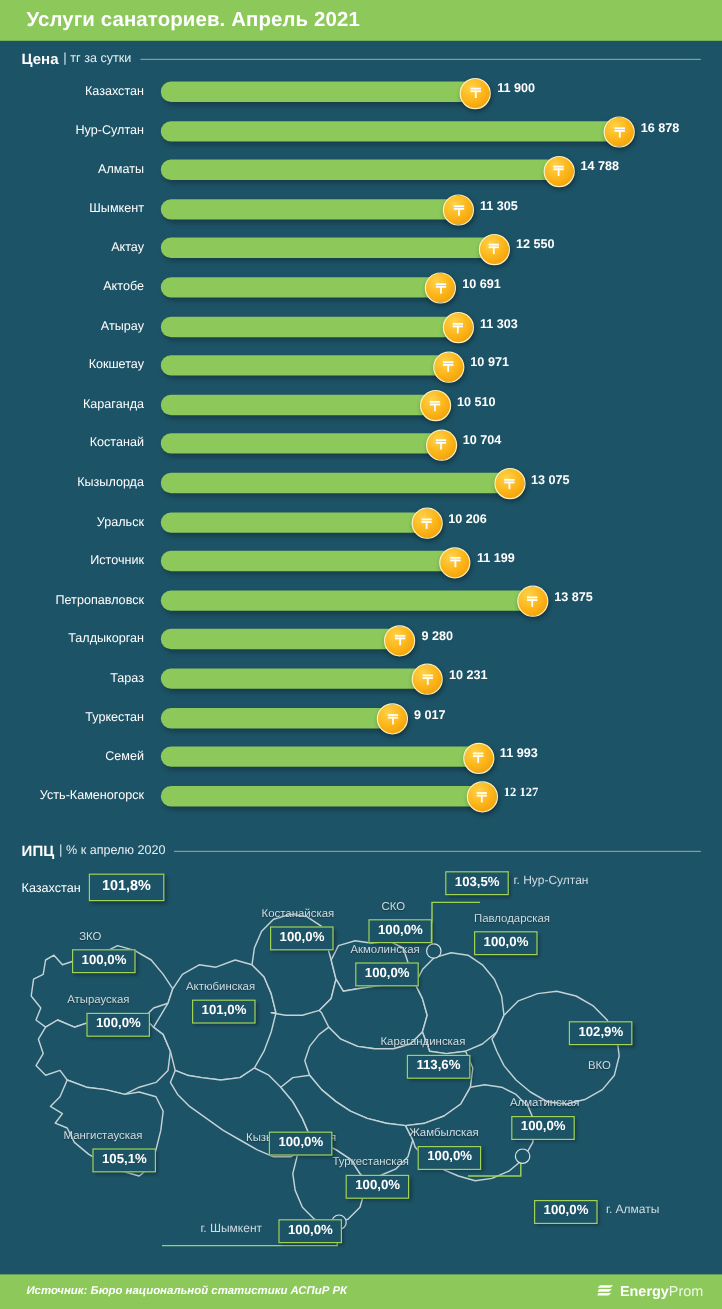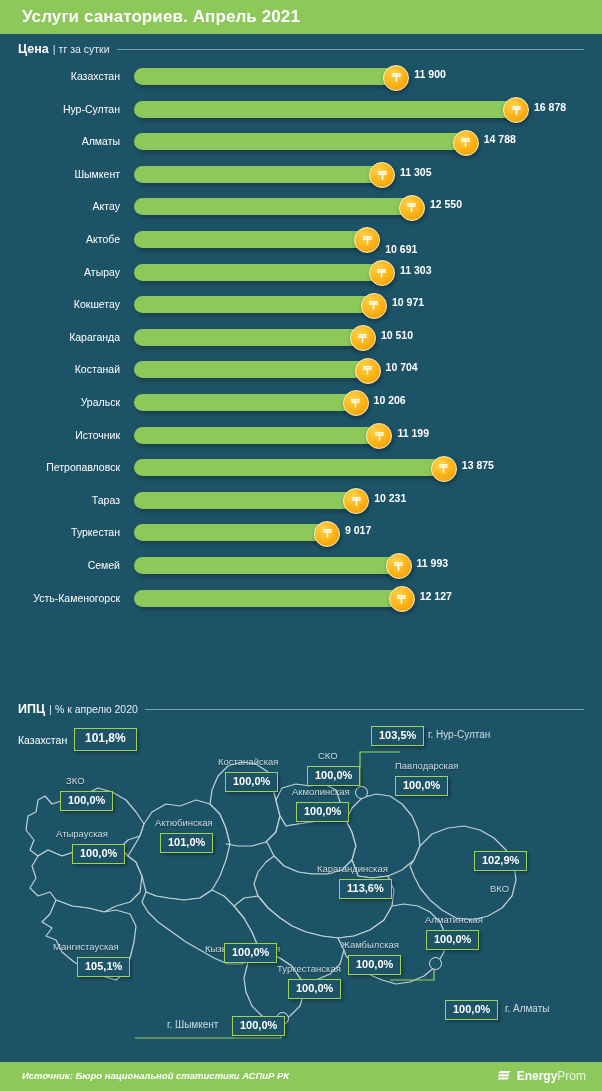--- a/index.html
+++ b/index.html
@@ -210,21 +210,21 @@
         <div class="bar-track" style="width: 241.248px;">
           <div class="bar" style="width: 241.248px; background: rgb(140, 200, 90);"></div>
           <div class="coin" style="left: 220.248px;">
             <svg width="13" height="13" viewBox="0 0 13 13">
               <rect x="2.2" y="2.1" width="8.6" height="1.5" fill="#ffffff"></rect>
               <rect x="2.2" y="4.3" width="8.6" height="1.5" fill="#ffffff"></rect>
               <rect x="5.75" y="4.3" width="1.5" height="6.4" fill="#ffffff"></rect>
             </svg>
           </div>
         </div>
-        <div class="bar-value" style="left: 385.248px; margin-top: 12px;">10 691</div>
+        <div class="bar-value" style="left: 385.248px;">10 691</div>
       </div>
       <div class="row">
         <div class="row-label">Атырау</div>
         <div class="bar-track" style="width: 255.962px;">
           <div class="bar" style="width: 255.962px; background: rgb(140, 200, 90);"></div>
           <div class="coin" style="left: 234.962px;">
             <svg width="13" height="13" viewBox="0 0 13 13">
               <rect x="2.2" y="2.1" width="8.6" height="1.5" fill="#ffffff"></rect>
               <rect x="2.2" y="4.3" width="8.6" height="1.5" fill="#ffffff"></rect>
               <rect x="5.75" y="4.3" width="1.5" height="6.4" fill="#ffffff"></rect>
@@ -269,20 +269,34 @@
             <svg width="13" height="13" viewBox="0 0 13 13">
               <rect x="2.2" y="2.1" width="8.6" height="1.5" fill="#ffffff"></rect>
               <rect x="2.2" y="4.3" width="8.6" height="1.5" fill="#ffffff"></rect>
               <rect x="5.75" y="4.3" width="1.5" height="6.4" fill="#ffffff"></rect>
             </svg>
           </div>
         </div>
         <div class="bar-value" style="left: 385.56px;">10 704</div>
       </div>
       <div class="row">
+        <div class="row-label">Кызылорда</div>
+        <div class="bar-track" style="width: 298.565px;">
+          <div class="bar" style="width: 298.565px; background: rgb(140, 200, 90);"></div>
+          <div class="coin" style="left: 277.565px;">
+            <svg width="13" height="13" viewBox="0 0 13 13">
+              <rect x="2.2" y="2.1" width="8.6" height="1.5" fill="#ffffff"></rect>
+              <rect x="2.2" y="4.3" width="8.6" height="1.5" fill="#ffffff"></rect>
+              <rect x="5.75" y="4.3" width="1.5" height="6.4" fill="#ffffff"></rect>
+            </svg>
+          </div>
+        </div>
+        <div class="bar-value" style="left: 442.565px;">13 075</div>
+      </div>
+      <div class="row">
         <div class="row-label">Уральск</div>
         <div class="bar-track" style="width: 229.587px;">
           <div class="bar" style="width: 229.587px; background: rgb(140, 200, 90);"></div>
           <div class="coin" style="left: 208.587px;">
             <svg width="13" height="13" viewBox="0 0 13 13">
               <rect x="2.2" y="2.1" width="8.6" height="1.5" fill="#ffffff"></rect>
               <rect x="2.2" y="4.3" width="8.6" height="1.5" fill="#ffffff"></rect>
               <rect x="5.75" y="4.3" width="1.5" height="6.4" fill="#ffffff"></rect>
             </svg>
           </div>
@@ -311,20 +325,34 @@
             <svg width="13" height="13" viewBox="0 0 13 13">
               <rect x="2.2" y="2.1" width="8.6" height="1.5" fill="#ffffff"></rect>
               <rect x="2.2" y="4.3" width="8.6" height="1.5" fill="#ffffff"></rect>
               <rect x="5.75" y="4.3" width="1.5" height="6.4" fill="#ffffff"></rect>
             </svg>
           </div>
         </div>
         <div class="bar-value" style="left: 461.8px;">13 875</div>
       </div>
       <div class="row">
+        <div class="row-label">Талдыкорган</div>
+        <div class="bar-track" style="width: 207.323px;">
+          <div class="bar" style="width: 207.323px; background: rgb(140, 200, 90);"></div>
+          <div class="coin" style="left: 186.323px;">
+            <svg width="13" height="13" viewBox="0 0 13 13">
+              <rect x="2.2" y="2.1" width="8.6" height="1.5" fill="#ffffff"></rect>
+              <rect x="2.2" y="4.3" width="8.6" height="1.5" fill="#ffffff"></rect>
+              <rect x="5.75" y="4.3" width="1.5" height="6.4" fill="#ffffff"></rect>
+            </svg>
+          </div>
+        </div>
+        <div class="bar-value" style="left: 351.323px;">9 280</div>
+      </div>
+      <div class="row">
         <div class="row-label">Тараз</div>
         <div class="bar-track" style="width: 230.188px;">
           <div class="bar" style="width: 230.188px; background: rgb(140, 200, 90);"></div>
           <div class="coin" style="left: 209.188px;">
             <svg width="13" height="13" viewBox="0 0 13 13">
               <rect x="2.2" y="2.1" width="8.6" height="1.5" fill="#ffffff"></rect>
               <rect x="2.2" y="4.3" width="8.6" height="1.5" fill="#ffffff"></rect>
               <rect x="5.75" y="4.3" width="1.5" height="6.4" fill="#ffffff"></rect>
             </svg>
           </div>
@@ -364,21 +392,21 @@
         <div class="bar-track" style="width: 275.773px;">
           <div class="bar" style="width: 275.773px; background: rgb(140, 200, 90);"></div>
           <div class="coin" style="left: 254.773px;">
             <svg width="13" height="13" viewBox="0 0 13 13">
               <rect x="2.2" y="2.1" width="8.6" height="1.5" fill="#ffffff"></rect>
               <rect x="2.2" y="4.3" width="8.6" height="1.5" fill="#ffffff"></rect>
               <rect x="5.75" y="4.3" width="1.5" height="6.4" fill="#ffffff"></rect>
             </svg>
           </div>
         </div>
-        <div class="bar-value" style="left: 419.773px;">12 127</div>
+        <div class="bar-value" style="left: 419.773px; font-family: Liberation Serif, serif;">12 127</div>
       </div>
     </div>
 
   <div class="section-head" style="top:702px;">
     <span class="sec-strong">ИПЦ</span>
     <span class="sec-sep">|</span>
     <span class="sec-unit">% к апрелю 2020</span>
     <span class="sec-rule"></span>
   </div>
 

